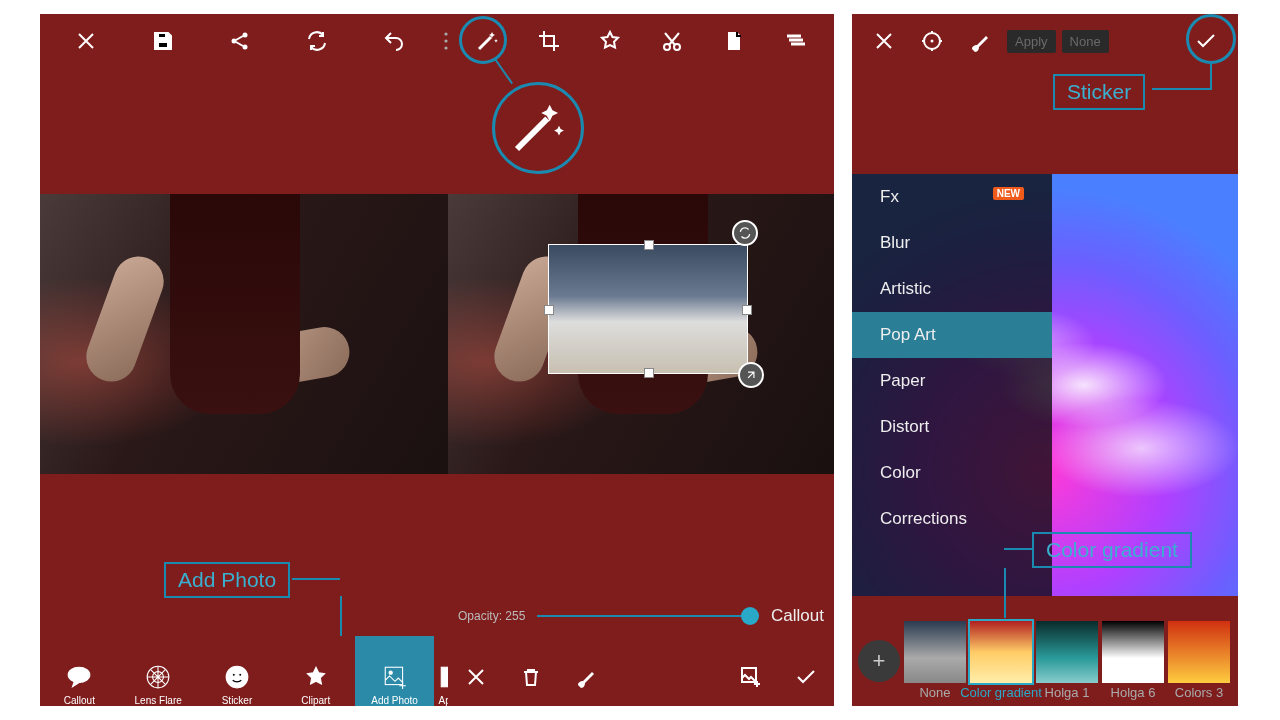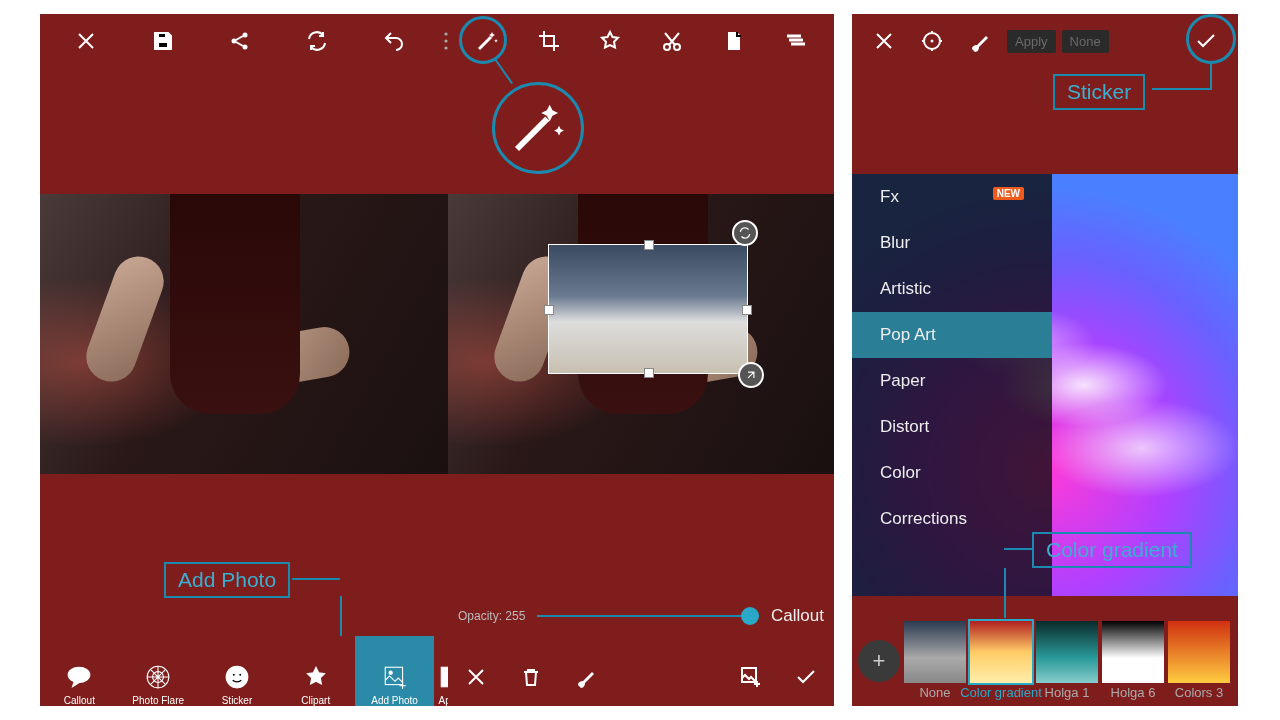--- a/index.html
+++ b/index.html
@@ -242,21 +242,21 @@
       <span>Callout</span>
     </div>
     <div class="tool">
       <div class="ico">
           <svg viewBox="0 0 24 24">
             <circle cx="12" cy="12" r="10" fill="none" stroke="#fff"></circle>
             <circle cx="12" cy="12" r="5" fill="none" stroke="#fff"></circle>
             <path d="M12 2v20M2 12h20M5 5l14 14M19 5L5 19" stroke="#fff" stroke-width="1"></path>
           </svg>
         </div>
-      <span>Photo Flare</span>
+      <span>Lens Flare</span>
     </div>
     <div class="tool">
       <div class="ico">
           <svg viewBox="0 0 24 24">
             <circle cx="12" cy="12" r="10" fill="#fff"></circle>
             <circle cx="9" cy="10" r="1.4" fill="#000"></circle>
             <circle cx="15" cy="10" r="1.4" fill="#000"></circle>
             <path d="M8 15c2 2 6 2 8 0" stroke="#000" fill="none"></path>
           </svg>
         </div>

